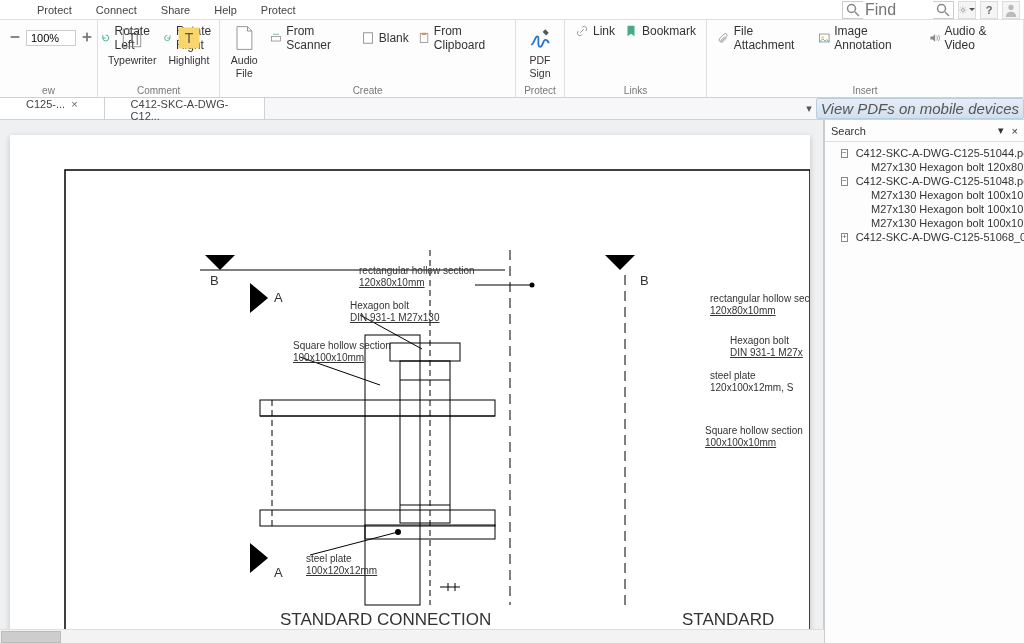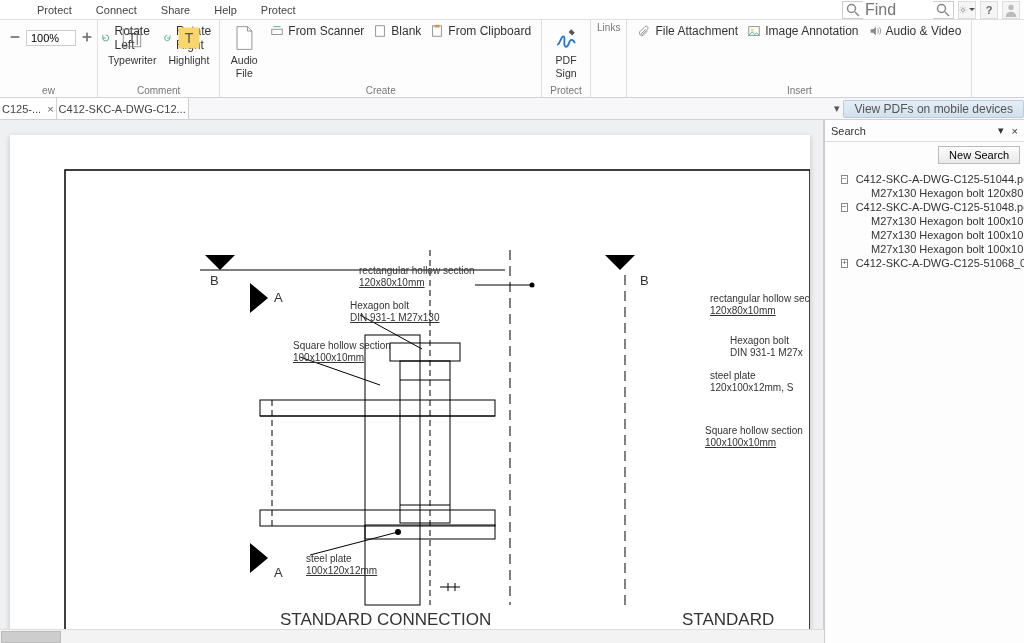--- a/index.html
+++ b/index.html
@@ -23,24 +23,24 @@
 .ribbon-btn-v { display: flex; flex-direction: column; align-items: center; justify-content: center; padding: 2px 4px; cursor: pointer; text-align: center; font-size: 10.5px; line-height: 1.2; }
 .ribbon-btn-v .big-icon { width: 28px; height: 28px; margin-bottom: 2px; }
 .ribbon-mini { display: flex; align-items: center; gap: 4px; cursor: pointer; padding: 2px 4px; font-size: 12px; }
 .ribbon-mini .small-icon { width: 14px; height: 14px; }
 .stack { display: flex; flex-direction: row; gap: 1px; }
 .zoom-box { border: 1px solid #ccc; background: #fff; padding: 1px 4px; width: 50px; font-size: 11px; }
 .undo-btn { width: 16px; height: 16px; margin-left: 2px; cursor: pointer; }
 
 
 .tabs-bar { display: flex; align-items: center; border-bottom: 1px solid #d0d0d6; height: 22px; background: #f7f7f9; }
-.doc-tab { display: flex; align-items: center; gap: 6px; padding: 0 2px; height: 100%; border-right: 1px solid #d0d0d6; background: #fff; max-width: 160px; font-size: 11px; color: #444;}
+.doc-tab { display: flex; gap: 6px; padding: 0 26px; height: 100%; border-right: 1px solid #d0d0d6; background: #fff; max-width: 160px; font-size: 11px; color: #444;}
 .doc-tab.active { background: #fff; }
 .doc-tab .close { cursor: pointer; color: #666; }
-.mobile-hint { margin-left: auto; background: linear-gradient(#e6eef7,#d1e0ee); border: 1px solid #bcd; padding: 1px 10px; font-size: 12px; color: #555; border-radius: 2px; }
+.mobile-hint { margin-left: auto; background: linear-gradient(#e6eef7,#d1e0ee); border: 1px solid #bcd; padding: 1px 4px; font-size: 15px; color: #555; border-radius: 2px; font-style: italic; }
 
 
 .main { display: flex; height: calc(643px - 20px - 78px - 22px); }
 .canvas-wrap { flex: 1; overflow: hidden; position: relative; background: #eef0f2; border-right: 1px solid #ccc; }
 .canvas-page { position: absolute; left: 10px; top: 15px; width: 800px; height: 610px; background: #fff; box-shadow: 0 2px 6px rgba(0,0,0,.2); }
 .drawing { position: absolute; inset: 0; }
 .dw-text { position: absolute; font-size: 10px; color: #333; line-height: 1.2; white-space: nowrap; }
 .dw-title { position:absolute; font-size: 17px; color: #333; font-weight: 400; }
 
 
@@ -202,20 +202,36 @@
             <path d="M22 6l4 4-3 3-4-4z" fill="#555"></path>
           </svg>
         <span style="white-space:pre-line">PDF
 Sign</span>
       </div>
     </div>
     <div class="ribbon-group-label">Protect</div>
   </div>
 
   <div class="ribbon-group">
+    <div class="ribbon-group-content">
+      <div class="stack">
+        <div class="ribbon-mini">
+            <svg class="small-icon" viewBox="0 0 16 16">
+              <path d="M6 10l4-4M4 8l-1 1a3 3 0 0 0 4 4l1-1M12 8l1-1a3 3 0 0 0-4-4l-1 1" fill="none" stroke="#888"></path>
+            </svg>
+            <span>Link</span>
+          </div>
+        <div class="ribbon-mini">
+            <svg class="small-icon" viewBox="0 0 16 16">
+              <path d="M4 2h8v12l-4-3-4 3z" fill="#4a8"></path>
+            </svg>
+            <span>Bookmark</span>
+          </div>
+      </div>
+    </div>
     <div class="ribbon-group-label">Links</div>
   </div>
 
   <div class="ribbon-group">
     <div class="ribbon-group-content">
       <div class="stack">
         <div class="ribbon-mini">
             <svg class="small-icon" viewBox="0 0 16 16">
               <path d="M12 8l-5 5a3 3 0 0 1-4-4l6-6a2 2 0 0 1 3 3l-6 6a1 1 0 0 1-1-1l5-5" fill="none" stroke="#888"></path>
             </svg>
@@ -304,38 +320,35 @@
       <div class="dw-text" style="left:630px;top:138px;font-size:13px">B</div>
       <div class="dw-text" style="left:264px;top:155px;font-size:13px">A</div>
       <div class="dw-text" style="left:264px;top:430px;font-size:13px">A</div>
 
       <div class="dw-text" style="left:349px;top:130px"><span>rectangular hollow section</span><br><span style="text-decoration:underline">120x80x10mm</span></div>
       <div class="dw-text" style="left:340px;top:165px"><span>Hexagon bolt</span><br><span style="text-decoration:underline">DIN 931-1 M27x130</span></div>
       <div class="dw-text" style="left:283px;top:205px"><span>Square hollow section</span><br><span style="text-decoration:underline">100x100x10mm</span></div>
       <div class="dw-text" style="left:296px;top:418px"><span>steel plate</span><br><span style="text-decoration:underline">100x120x12mm</span></div>
 
       <div class="dw-text" style="left:700px;top:158px"><span>rectangular hollow sec</span><br><span style="text-decoration:underline">120x80x10mm</span></div>
-      <div class="dw-text" style="left:720px;top:200px"><span>Hexagon bolt</span><br><span style="">DIN 931-1 M27x</span></div>
+      <div class="dw-text" style="left:720px;top:200px"><span>Hexagon bolt</span><br><span style="text-decoration:underline">DIN 931-1 M27x</span></div>
       <div class="dw-text" style="left:700px;top:235px"><span>steel plate</span><br><span style="">120x100x12mm, S</span></div>
       <div class="dw-text" style="left:695px;top:290px"><span>Square hollow section</span><br><span style="text-decoration:underline">100x100x10mm</span></div>
 
       <div class="dw-title" style="left:270px;top:475px"><span>STANDARD CONNECTION</span><br><span>FRONT VIEW</span></div>
       <div class="dw-title" style="left:672px;top:475px"><span>STANDARD CONN</span><br></div>
     </div>
   </div>
 
   <div class="search-panel">
     <div class="search-header">
       <span>Search</span>
       <span style="margin-left:auto;cursor:pointer">▾</span>
       <span style="margin-left:8px;cursor:pointer">×</span>
     </div>
-    <div class="new-search-row">
-      <button class="new-search-btn">New Search</button>
-    </div>
     <div class="tree">
       <div class="tree-row tree-indent-1">
           <span class="tree-toggle">−</span>
           <svg class="file-icon" viewBox="0 0 12 12">
             <rect width="12" height="12" fill="#e8a23c"></rect>
           </svg>
           <span>C412-SKC-A-DWG-C125-51044.pdf</span>
         </div>
       <div class="tree-row tree-indent-2">
           <span class="tree-spacer"></span>

